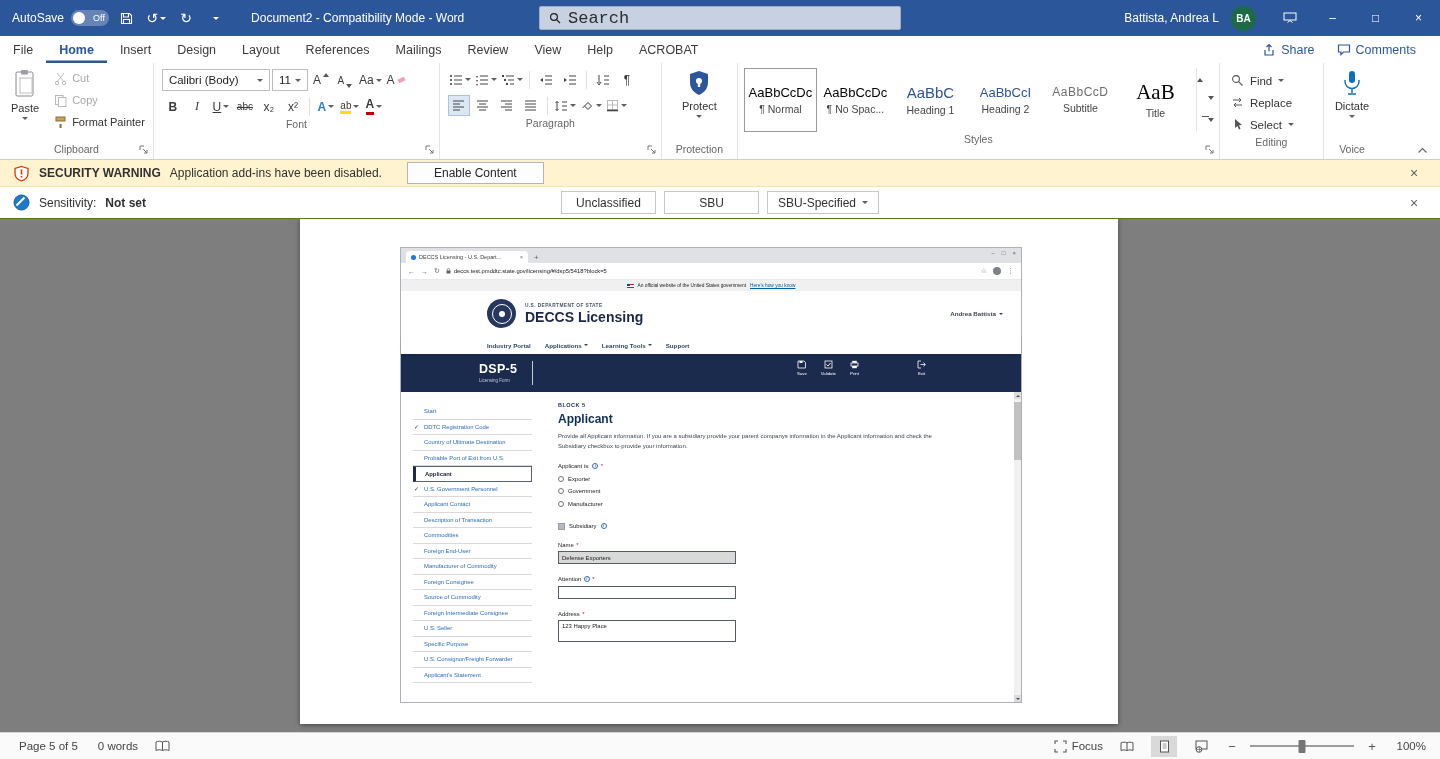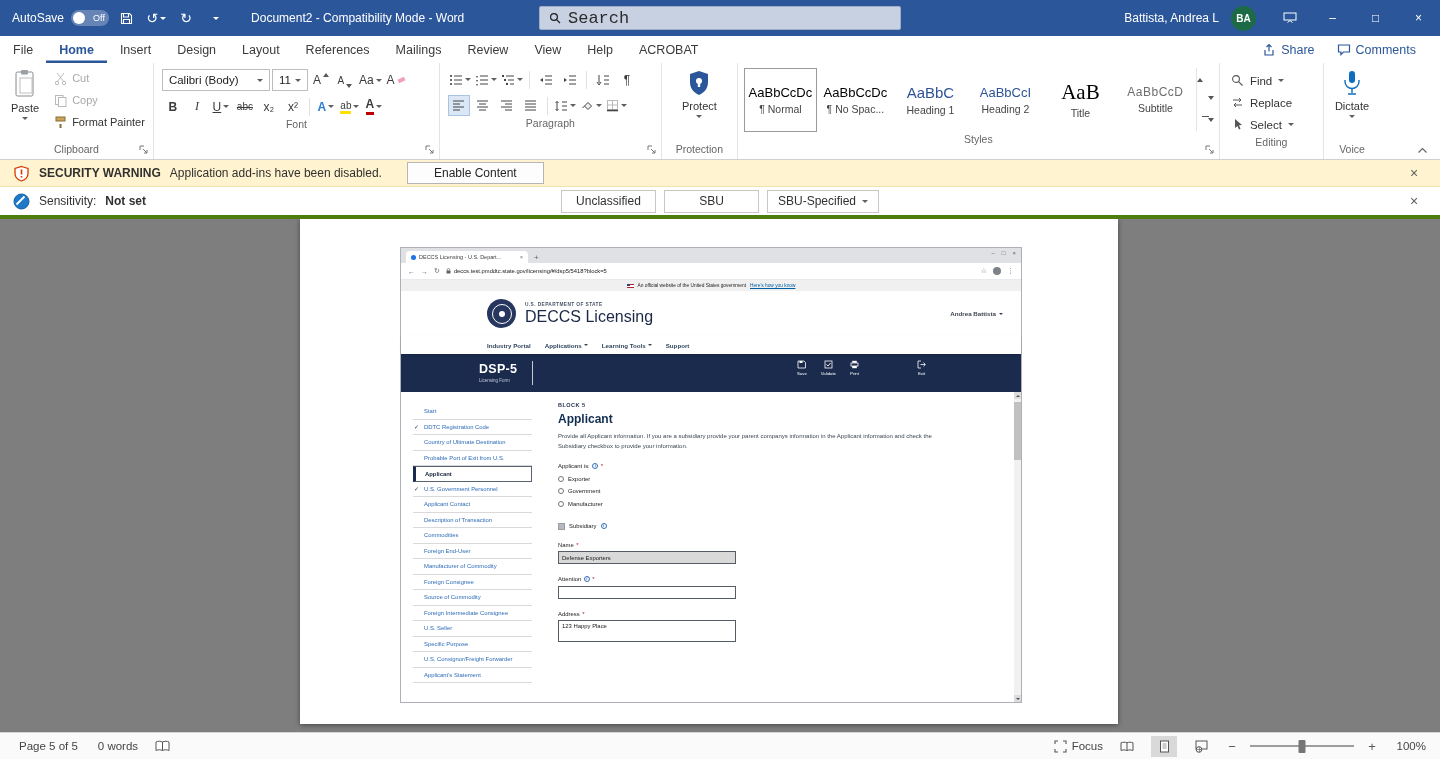--- a/index.html
+++ b/index.html
@@ -81,21 +81,21 @@
 .erow{display:flex;align-items:center;gap:6px;font-size:11.5px;color:#333;height:21px}
 .collapse-btn{position:absolute;right:12px;bottom:5px}
 
 
 .warnbar{flex:0 0 27px;background:#fff4cf;display:flex;align-items:center;gap:9px;padding:0 13px;font-size:12px;color:#323130;border-bottom:1px solid #efe3b0}
 .warn-title{font-weight:700}
 .enable-btn{margin-left:16px;background:#fdfdfd;border:1px solid #b5b5b5;font-size:12px;padding:3px 26px;color:#262626}
 .bar-close{margin-left:auto;color:#5f5f5f;font-size:14px;width:26px;text-align:center}
 
 
-.sensbar{flex:0 0 32px;background:#fff;border-bottom:4px solid #4d7c0f;display:flex;align-items:center;gap:9px;padding:0 13px;font-size:12px;color:#323130;position:relative}
+.sensbar{flex:0 0 32px;background:#fff;border-bottom:1px solid #4d7c0f;display:flex;align-items:center;gap:9px;padding:0 13px;font-size:12px;color:#323130;position:relative}
 .sens-value{font-weight:700}
 .sens-btns{position:absolute;left:50%;transform:translateX(-50%);display:flex;gap:8px}
 .sens-btn{min-width:95px;height:23px;border:1px solid #c6c6c6;background:#fff;display:flex;align-items:center;justify-content:center;gap:6px;font-size:12px;color:#323130;padding:0 10px}
 
 
 .docarea{flex:1;background:#7e7e7e;position:relative;overflow:hidden}
 .pagewrap{position:absolute;left:300px;top:0;width:818px;height:505px;background:#fff;box-shadow:0 1px 5px rgba(0,0,0,.45)}
 .shot{width:622px;height:456px;margin:28px 0 0 100px;border:1px solid #adb1b7;display:flex;flex-direction:column;background:#fff}
 
 
@@ -110,21 +110,21 @@
 .b-avatar{width:8px;height:8px;border-radius:50%;background:#7d8289}
 .b-banner{flex:0 0 11px;background:#f0f0f0;display:flex;align-items:center;justify-content:center;gap:4px;font-size:4.8px;color:#1b1b1b}
 .b-banner .lnk{color:#005ea2;text-decoration:underline}
 .flag{width:7px;height:4px;background:repeating-linear-gradient(#b22234 0 .8px,#fff .8px 1.6px);position:relative}
 .flag::before{content:"";position:absolute;left:0;top:0;width:3px;height:2.2px;background:#3c3b6e}
 .b-header{flex:0 0 45px;background:#fff;display:flex;align-items:center;padding:0 18px 0 124px;position:relative}
 .seal{position:absolute;left:86px;top:8px;width:29px;height:29px;border-radius:50%;background:#26365e;display:flex;align-items:center;justify-content:center}
 .seal .ring{width:20px;height:20px;border:1.6px solid #fff;border-radius:50%;background:#26365e;display:flex;align-items:center;justify-content:center}
 .seal .dot{width:6px;height:6px;border-radius:50%;background:#fff}
 .h-agency{font-size:4.8px;font-weight:700;color:#4a5568;letter-spacing:.4px}
-.h-site{font-size:16px;font-weight:400;color:#1a2746;margin-top:1px}
+.h-site{font-size:14px;font-weight:700;color:#1a2746;margin-top:1px}
 .h-user{margin-left:auto;display:flex;align-items:center;gap:3px;font-size:6.2px;font-weight:700;color:#3d4551}
 .mini-caret{display:inline-block;width:0;height:0;border-left:2.2px solid transparent;border-right:2.2px solid transparent;border-top:2.6px solid #3d4551}
 .b-nav{flex:0 0 18px;display:flex;align-items:center;gap:14px;padding-left:86px;font-size:6.2px;font-weight:700;color:#32455e;box-shadow:0 1px 2px rgba(0,0,0,.14);position:relative;z-index:2;background:#fff}
 .b-nav .nitem{display:flex;align-items:center;gap:2px}
 .b-band{flex:0 0 38px;background:#1b2b4e;display:flex;align-items:center;color:#fff;padding-left:78px;position:relative}
 .bt-main{font-size:12.5px;font-weight:700;letter-spacing:.3px;line-height:1}
 .bt-sub{font-size:4.5px;color:#c3cada;margin-top:2px}
 .band-sep{width:1px;height:24px;background:rgba(255,255,255,.75);margin-left:15px}
 .band-actions{position:absolute;left:396px;top:6px;display:flex;gap:14px}
 .band-exit{position:absolute;left:516px;top:6px}
@@ -510,26 +510,26 @@
         </div>
         <div class="stylecard">
           <span class="sc-prev h1">AaBbC</span>
           <span class="sc-name">Heading 1</span>
         </div>
         <div class="stylecard">
           <span class="sc-prev h">AaBbCcI</span>
           <span class="sc-name">Heading 2</span>
         </div>
         <div class="stylecard">
+          <span class="sc-prev sub">AaBbCcD</span>
+          <span class="sc-name">Subtitle</span>
+        </div>
+        <div class="stylecard">
           <span class="sc-prev title">AaB</span>
           <span class="sc-name">Title</span>
-        </div>
-        <div class="stylecard">
-          <span class="sc-prev sub">AaBbCcD</span>
-          <span class="sc-name">Subtitle</span>
         </div>
         <div class="styles-arrows">
           <div class="sa-btn">
               <span class="tri-u"></span>
             </div>
           <div class="sa-btn">
               <span class="tri-d"></span>
             </div>
           <div class="sa-btn">
               <span class="bar"></span>

